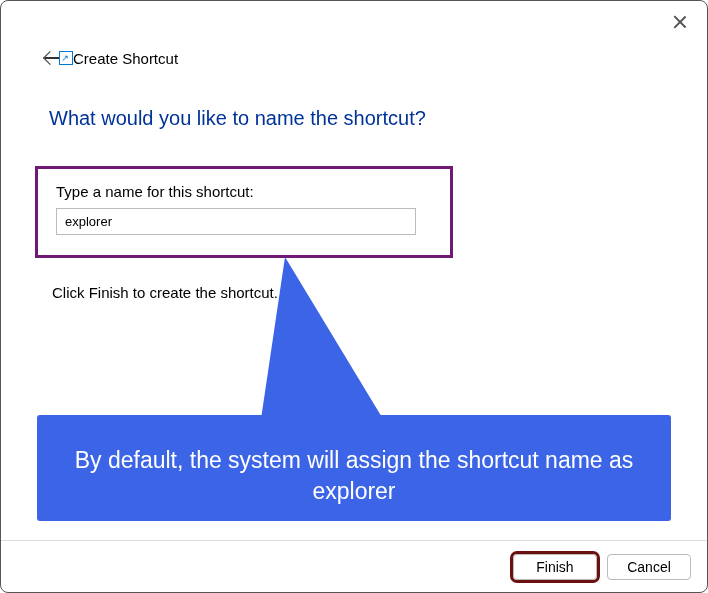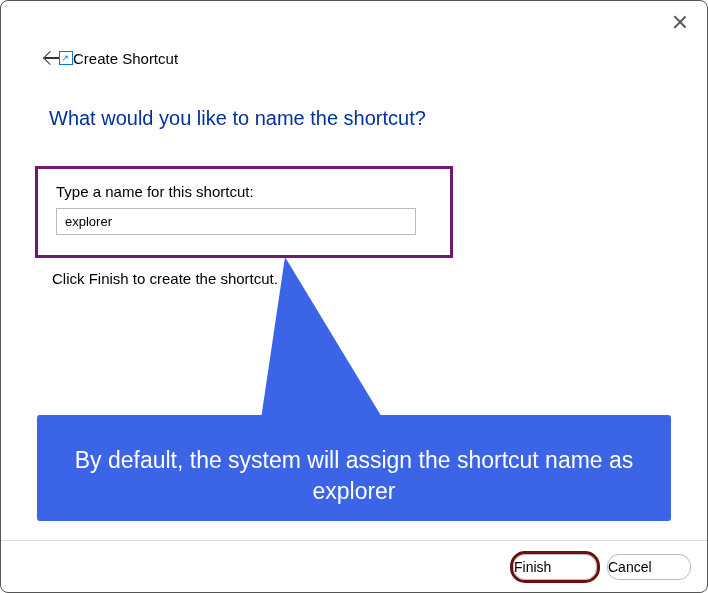--- a/index.html
+++ b/index.html
@@ -112,21 +112,21 @@
       width: 360px;
       padding: 5px 8px;
       font-size: 13px;
       font-family: inherit;
       border: 1px solid #bbb;
       outline: none;
     }
     .instruction {
       font-size: 15px;
       color: #000;
-      margin-top: 12px;
+      margin-top: 26px;
       margin-left: 3px;
     }
     .callout-pointer {
       position: absolute;
       left: 260px;
       top: 256px;
       width: 0;
       height: 0;
     }
     .callout-pointer svg {
@@ -162,23 +162,23 @@
       padding-right: 16px;
       gap: 10px;
     }
     .btn {
       padding: 4px 0;
       width: 84px;
       font-size: 14px;
       font-family: inherit;
       background: #fff;
       border: 1px solid #bbb;
-      border-radius: 12px;
+      border-radius: 4px;
       cursor: pointer;
-      text-align: left;
+      text-align: center;
     }
     .btn-finish {
       outline: 3px solid #6b1010;
       outline-offset: 0px;
     }
   </style>
 </head>
 <body>
 
 <div class="close-btn"></div>

